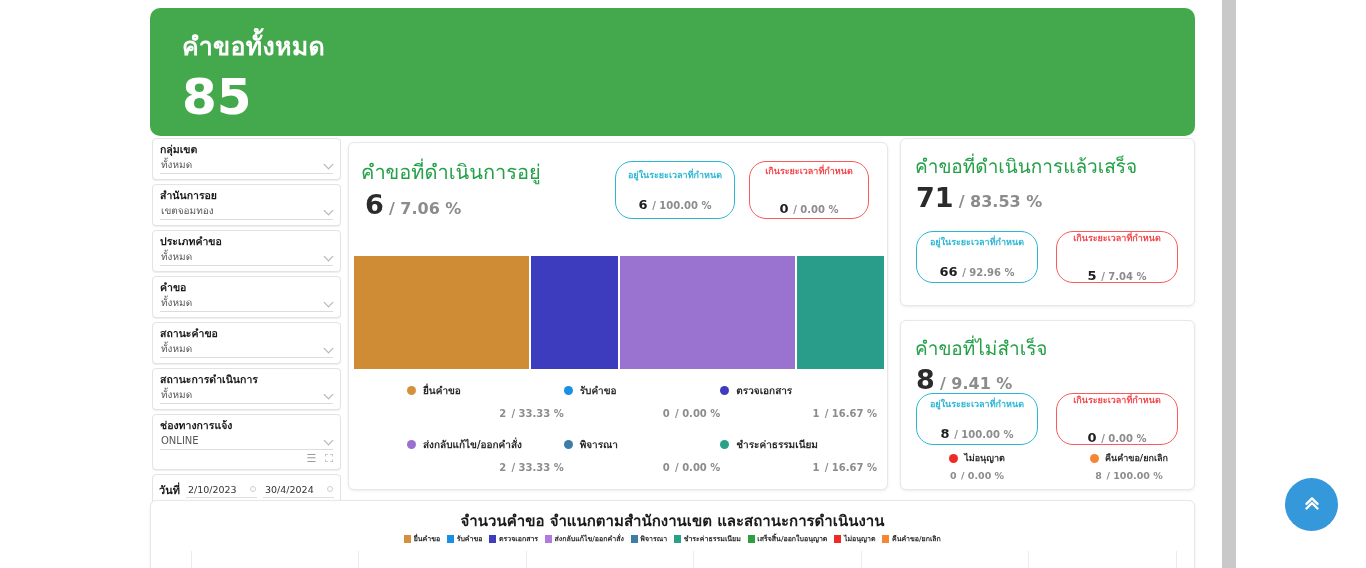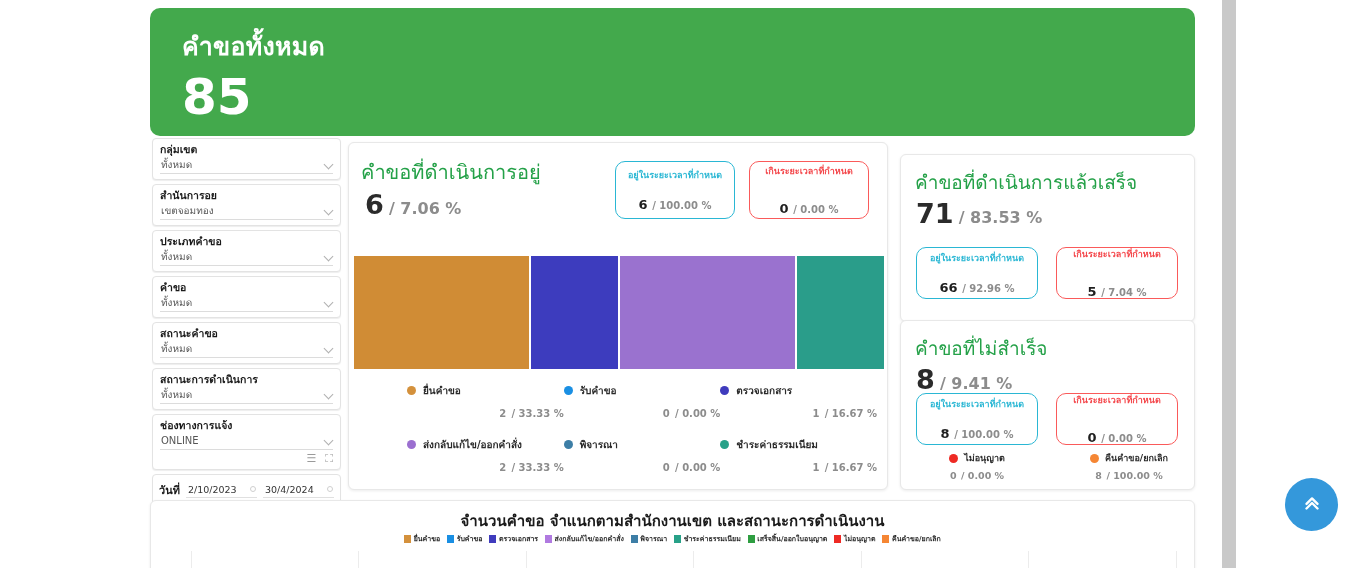--- a/index.html
+++ b/index.html
@@ -73,21 +73,21 @@
   .card {
     position: absolute; background: #fff; border: 1px solid #e8e8e8;
     border-radius: 6px; box-shadow: 0 1px 3px rgba(0,0,0,.08);
   }
   .card-title { color: #24a148; font-weight: 400; }
   .big-num { font-size: 27px; font-weight: 700; color: #2b2b2b; }
   .big-pct { font-size: 16px; color: #8c8c8c; font-weight: 700; }
 
   
   .badge {
-    border-radius: 10px; background: #fff; text-align: center;
+    border-radius: 17px; background: #fff; text-align: center;
     display: flex; flex-direction: column; justify-content: center; align-items: center;
   }
   .badge.cyan { border: 1.6px solid #2ab7d4; }
   .badge.red  { border: 1.6px solid #fa5a5a; gap: 8px; }
   .badge-label { font-size: 9px; font-weight: 700; line-height: 12px; }
   .badge.cyan .badge-label { color: #2ab7d4; }
   .badge.red  .badge-label { color: #f4484c; }
   .badge-val { margin-top: 16px; font-size: 13px; font-weight: 700; color: #1f1f1f; }
   .badge-val span { font-size: 10px; color: #8c8c8c; font-weight: 700; }
 
@@ -109,21 +109,21 @@
     display: grid; grid-template-columns: 1fr 1fr 1fr; row-gap: 16px;
   }
   .lg-item { }
   .lg-head { display: flex; align-items: center; gap: 7px; }
   .lg-dot { width: 9px; height: 9px; border-radius: 50%; flex: none; }
   .lg-name { font-size: 10px; font-weight: 700; color: #2a2a2a; }
   .lg-val { margin-top: 5px; margin-left: 20px; font-size: 15px; font-weight: 700; color: #1f1f1f; text-align: right; }
   .lg-val span { font-size: 10px; color: #8c8c8c; font-weight: 700; }
 
   
-  #card-done   { left: 900px; top: 154px; width: 295px; height: 168px; }
+  #card-done   { left: 900px; top: 138px; width: 295px; height: 168px; }
   #card-failed { left: 900px; top: 320px; width: 295px; height: 170px; }
   .rc-title { position: absolute; left: 14px; top: 12px; font-size: 19px; }
   .rc-stat  { position: absolute; left: 15px; top: 43px; }
   .rc-badges { position: absolute; left: 15px; display: flex; gap: 18px; }
   .rc-badges .badge { width: 122px; height: 52px; }
   .sub-row { position: absolute; display: flex; gap: 30px; }
   .sub-item { width: 122px; text-align: center; }
   .sub-head { display: flex; align-items: center; justify-content: center; gap: 6px; }
   .sub-dot { width: 9px; height: 9px; border-radius: 50%; }
   .sub-name { font-size: 9px; font-weight: 700; color: #2a2a2a; }

